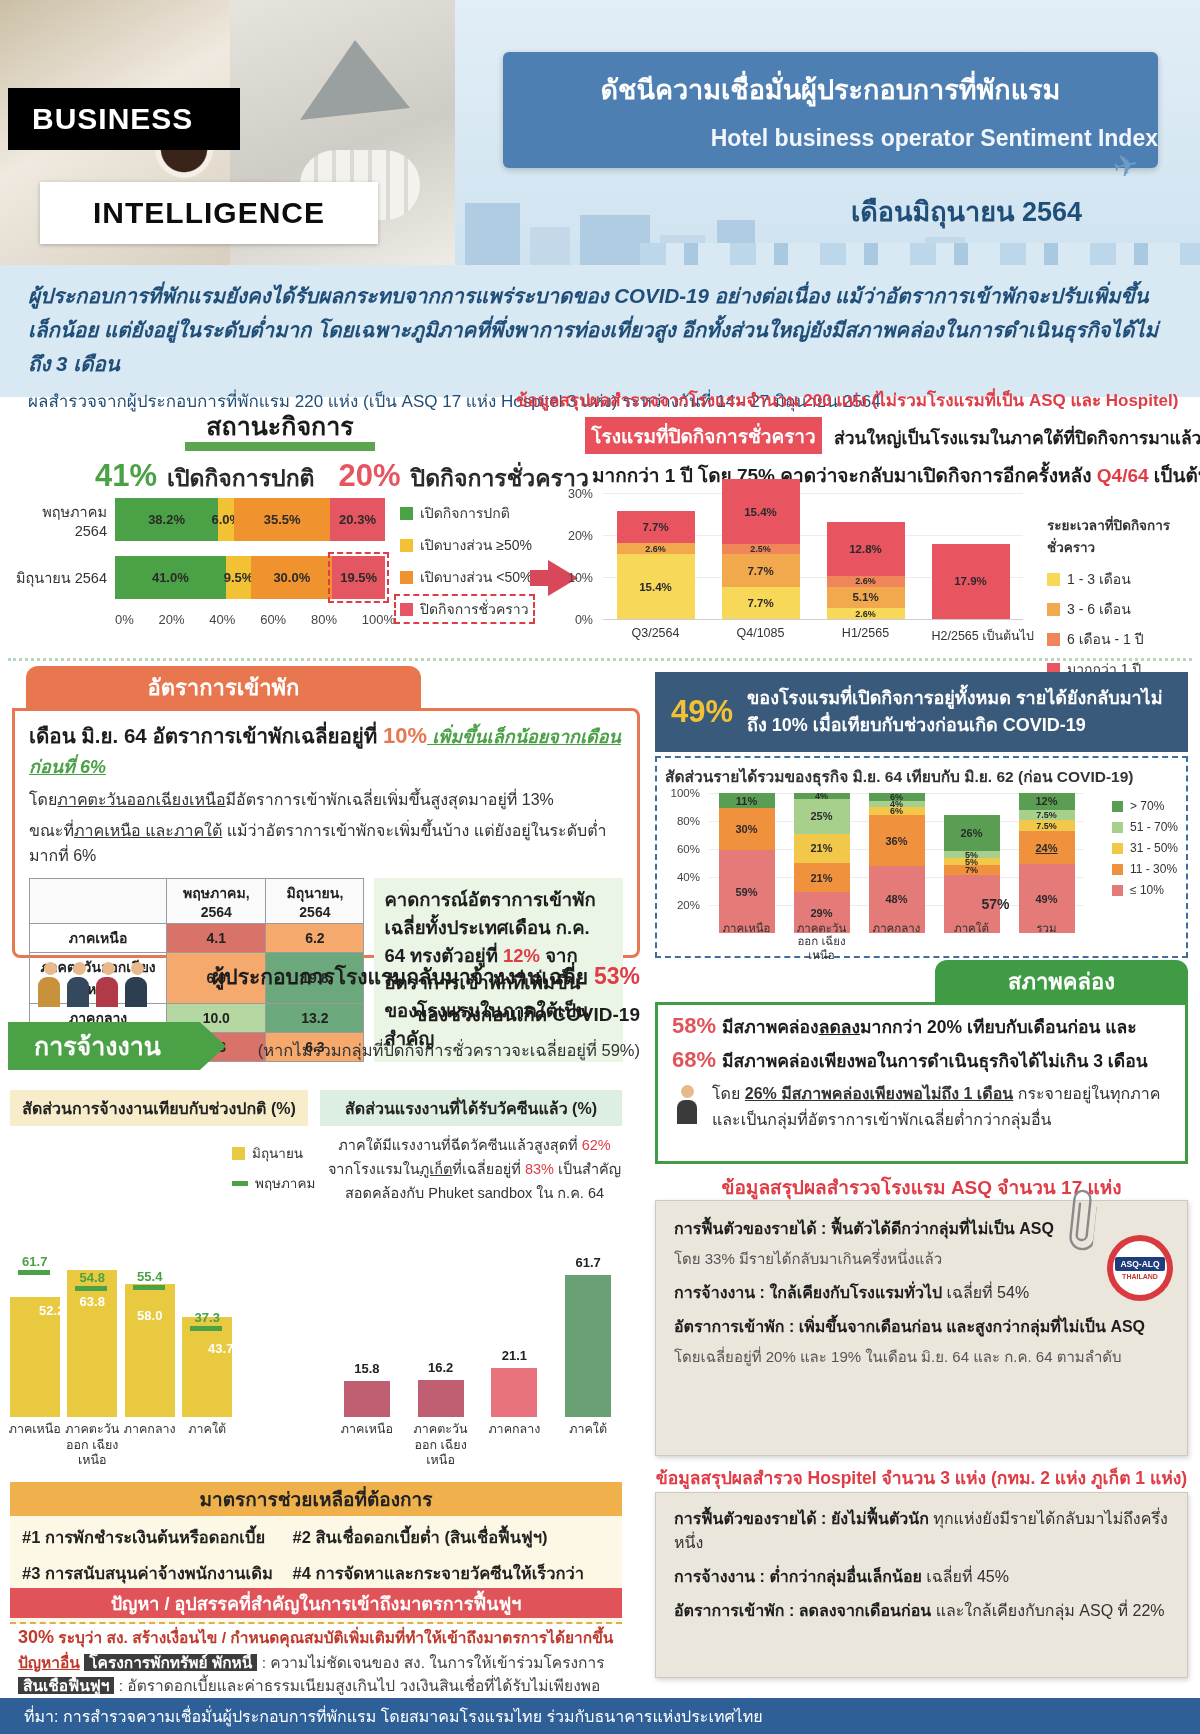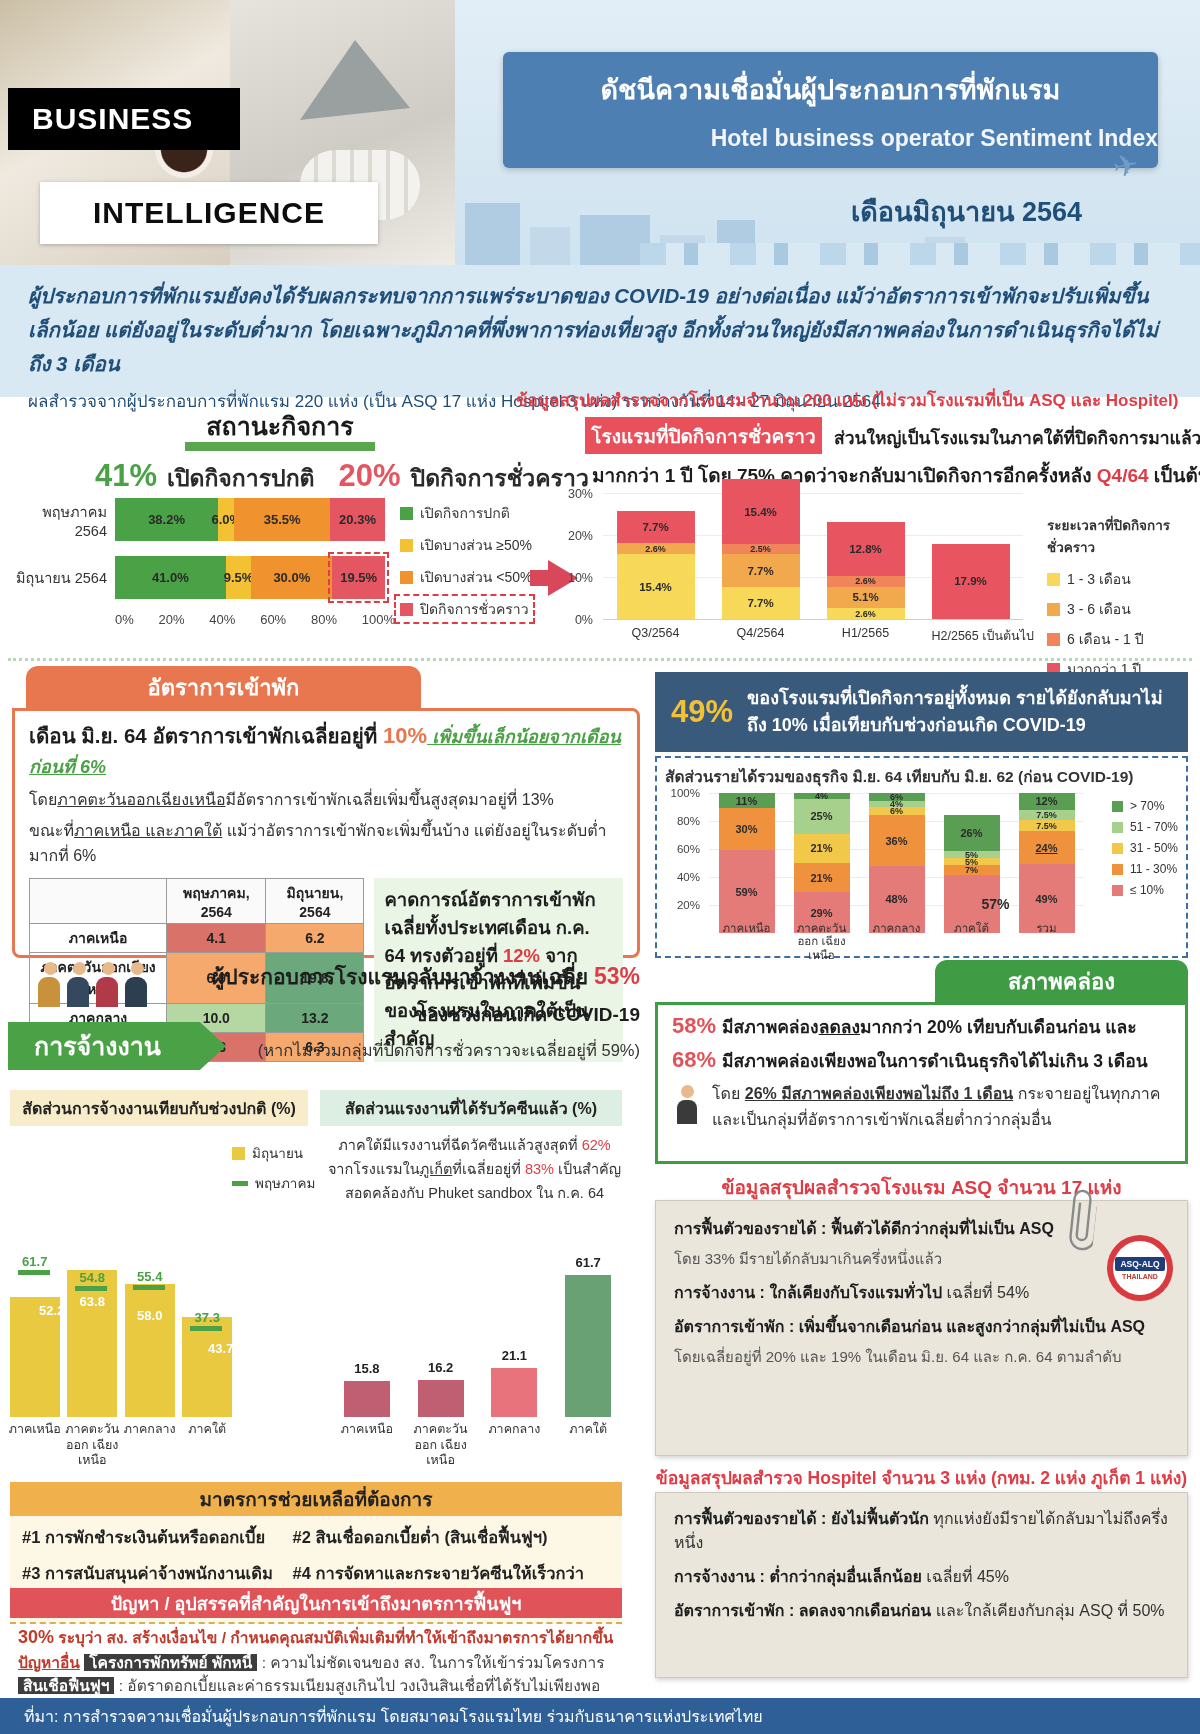--- a/index.html
+++ b/index.html
@@ -302,21 +302,21 @@
           <div class="cl-seg" style="height: 21.42px; background: rgb(242, 169, 78); font-size: 11.5px;">5.1%</div>
           <div class="cl-seg" style="height: 10.92px; background: rgb(239, 133, 88); font-size: 9px;">2.6%</div>
           <div class="cl-seg" style="height: 53.76px; background: rgb(232, 85, 96); font-size: 11.5px;">12.8%</div>
         </div>
         <div class="cl-col">
           <div class="cl-seg" style="height: 75.18px; background: rgb(232, 85, 96); font-size: 11.5px;">17.9%</div>
         </div>
       </div>
     <div class="cl-xlabels" id="closure-xlabels">
         <div class="cl-xlabel">Q3/2564</div>
-        <div class="cl-xlabel">Q4/2564</div>
+        <div class="cl-xlabel">Q4/1085</div>
         <div class="cl-xlabel">H1/2565</div>
         <div class="cl-xlabel">H2/2565 เป็นต้นไป</div>
       </div>
     <div class="cl-legend">
       <div class="cl-legend-title">ระยะเวลาที่ปิดกิจการชั่วคราว</div>
       <div id="closure-legend-items" style="display:flex;flex-direction:column;gap:8px">
           <div class="lg-item">
             <div class="lg-swatch" style="background: rgb(247, 216, 89);"></div>
             <div>1 - 3 เดือน</div>
           </div>
@@ -615,18 +615,18 @@
     <div class="paper-sub">โดย 33% มีรายได้กลับมาเกินครึ่งหนึ่งแล้ว</div>
     <div class="paper-line"><span class="paper-label">การจ้างงาน : </span><span class="paper-bold">ใกล้เคียงกับโรงแรมทั่วไป</span><span> เฉลี่ยที่ 54%</span></div>
     <div class="paper-line"><span class="paper-label">อัตราการเข้าพัก : </span><span class="paper-bold">เพิ่มขึ้นจากเดือนก่อน และสูงกว่ากลุ่มที่ไม่เป็น ASQ</span></div>
     <div class="paper-sub">โดยเฉลี่ยอยู่ที่ 20% และ 19% ในเดือน มิ.ย. 64 และ ก.ค. 64 ตามลำดับ</div>
   </div>
 
   <div class="hos-header">ข้อมูลสรุปผลสำรวจ Hospitel จำนวน 3 แห่ง (กทม. 2 แห่ง ภูเก็ต 1 แห่ง)</div>
   <div class="hos-box paper">
     <div class="paper-line"><span class="paper-label">การฟื้นตัวของรายได้ : </span><span class="paper-bold">ยังไม่ฟื้นตัวนัก</span><span> ทุกแห่งยังมีรายได้กลับมาไม่ถึงครึ่งหนึ่ง</span></div>
     <div class="paper-line"><span class="paper-label">การจ้างงาน : </span><span class="paper-bold">ต่ำกว่ากลุ่มอื่นเล็กน้อย</span><span> เฉลี่ยที่ 45%</span></div>
-    <div class="paper-line"><span class="paper-label">อัตราการเข้าพัก : </span><span class="paper-bold">ลดลงจากเดือนก่อน</span><span> และใกล้เคียงกับกลุ่ม ASQ ที่ 50%</span></div>
+    <div class="paper-line"><span class="paper-label">อัตราการเข้าพัก : </span><span class="paper-bold">ลดลงจากเดือนก่อน</span><span> และใกล้เคียงกับกลุ่ม ASQ ที่ 22%</span></div>
   </div>
 
   <div class="footer">ที่มา: การสำรวจความเชื่อมั่นผู้ประกอบการที่พักแรม โดยสมาคมโรงแรมไทย ร่วมกับธนาคารแห่งประเทศไทย</div>
 
 </div>
 
 </body></html>

